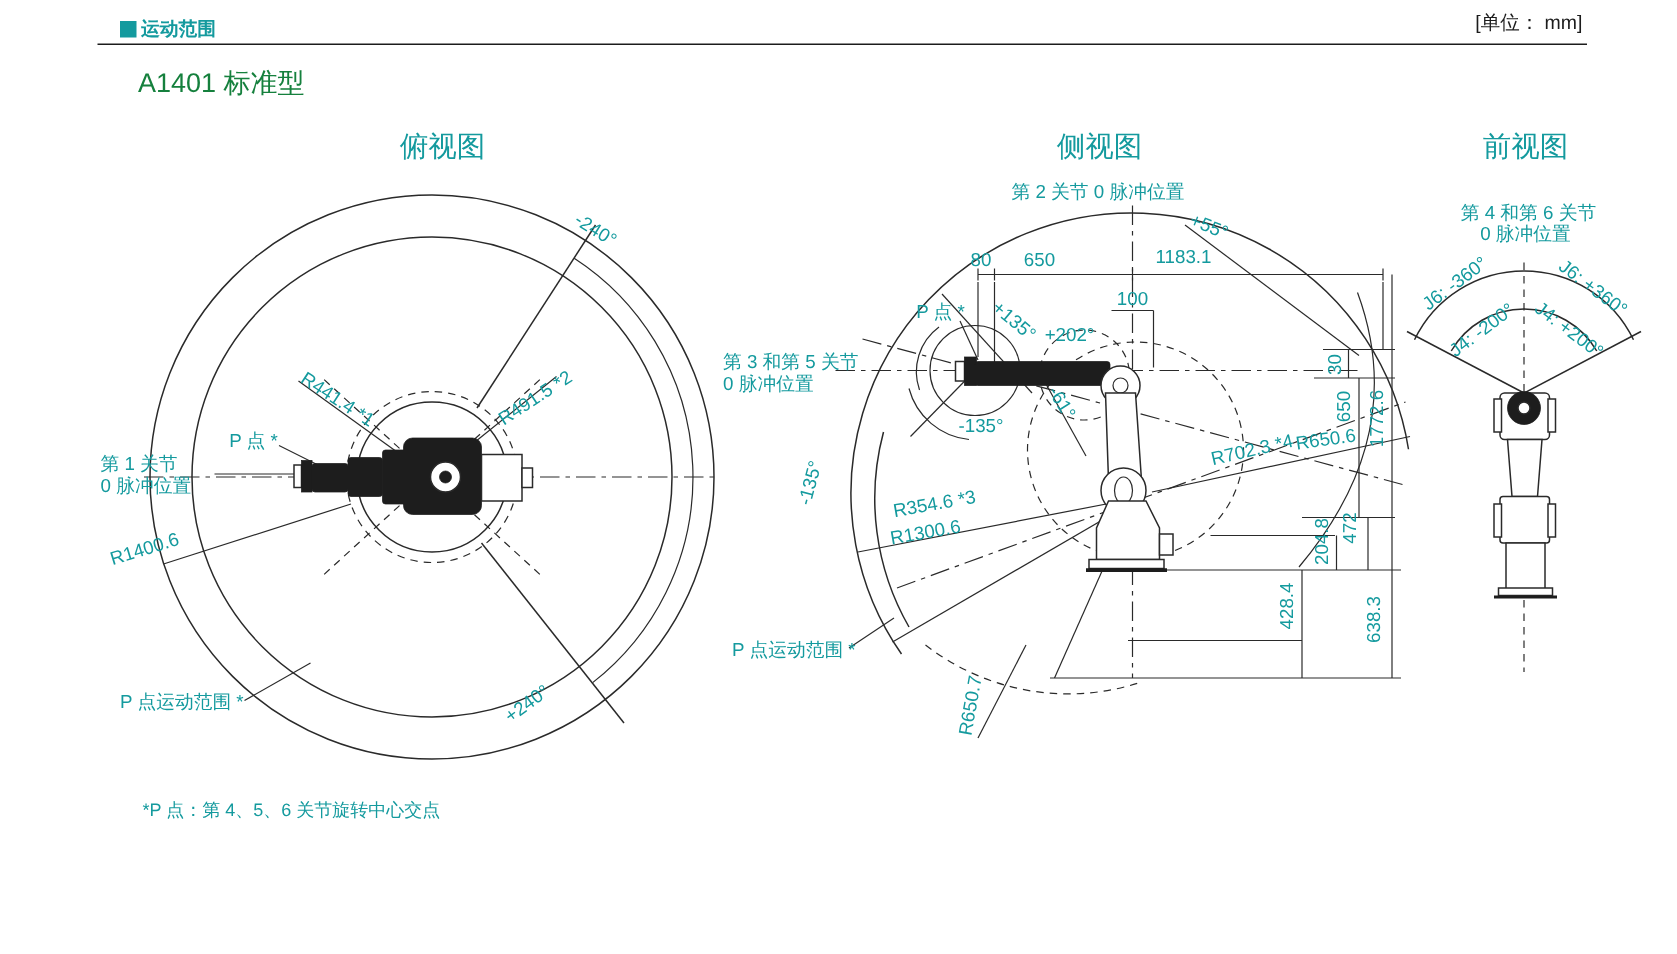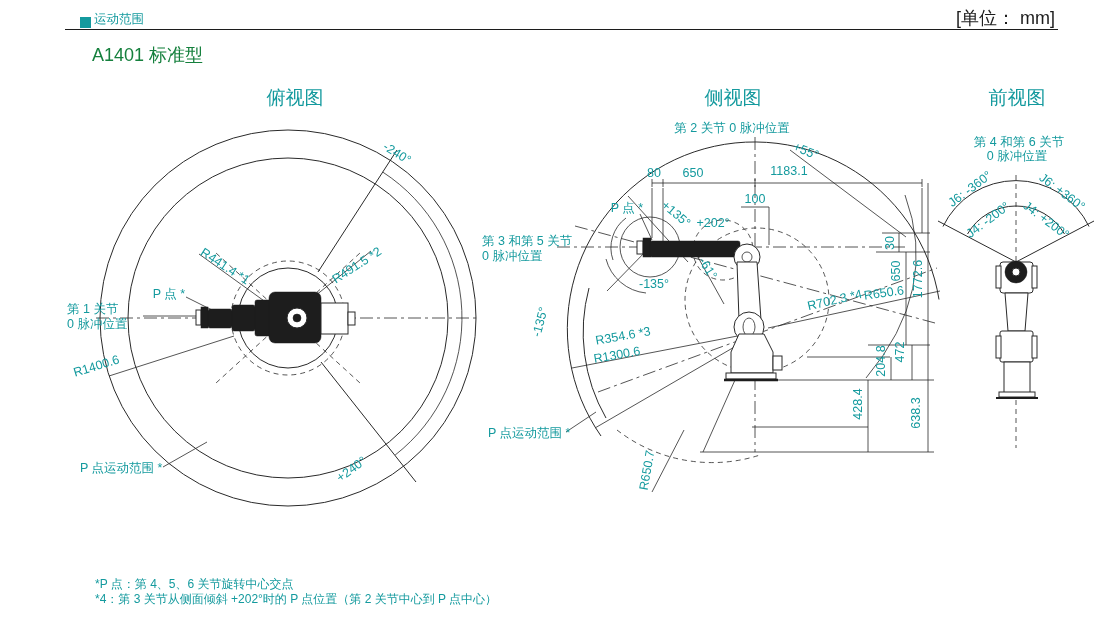--- a/index.html
+++ b/index.html
@@ -1,23 +1,23 @@
 <!DOCTYPE html>
 <html><head>
 <meta charset="utf-8">
 <style>
   html,body{margin:0;padding:0;background:#ffffff;}
   body{font-family:"Liberation Sans","DejaVu Sans",sans-serif;}
   #stage{position:relative;width:1118px;height:636px;background:#fff;overflow:hidden;}
-  #hdr{position:absolute;left:65px;top:11px;font-size:12.5px;font-weight:normal;color:#149a9e;display:flex;align-items:flex-end;gap:3px;padding-left:15px;}
+  #hdr{position:absolute;left:65px;top:11px;font-size:12.5px;font-weight:bold;color:#149a9e;display:flex;align-items:center;gap:3px;padding-left:15px;}
   #hdr .sq{width:11px;height:11px;background:#149a9e;display:inline-block;}
-  #unit{position:absolute;right:63px;top:6px;font-size:18px;color:#1c1c1c;}
+  #unit{position:absolute;right:63px;top:6px;font-size:13px;color:#1c1c1c;}
   #rule{position:absolute;left:65px;top:29px;width:993px;height:0;border-top:1.3px solid #1c1c1c;}
   #model{position:absolute;left:92px;top:43px;font-size:18px;color:#15803d;}
-  #notes{position:absolute;left:95px;top:533px;font-size:12px;line-height:15.3px;color:#149a9e;margin-top:44px;}
+  #notes{position:absolute;left:95px;top:533px;font-size:12px;line-height:15.3px;color:#149a9e;}
   #notes p{margin:0;}
   svg{position:absolute;left:0;top:0;}
   .ln{stroke:#2a2a2a;stroke-width:1;fill:none;}
   .thin{stroke-width:0.8;}
   .dash{stroke-dasharray:5 4;}
   .cdash{stroke-dasharray:13 4 3 4;}
   .dk{fill:#1d1d1d;stroke:#1d1d1d;stroke-width:0.5;}
   .wt{fill:#ffffff;stroke:#2a2a2a;stroke-width:1;}
   text.tl{fill:#149a9e;font-size:12.5px;text-anchor:middle;}
   text.tls{fill:#149a9e;font-size:12.5px;text-anchor:start;}
@@ -219,16 +219,15 @@
         <rect class="wt" x="1032" y="336" width="5" height="22"></rect>
         <rect class="wt" x="1004" y="362" width="26" height="31"></rect>
         <rect class="wt" x="999" y="392" width="36" height="5"></rect>
         <line x1="996" y1="398" x2="1038" y2="398" stroke="#1d1d1d" stroke-width="2"></line>
       </g>
     </g>
   </svg>
 
   <div id="notes">
     <p>*P 点：第 4、5、6 关节旋转中心交点</p>
-    <p>*4：第 3 关节从侧面倾斜 +202°时的 P 点位置（第 2 关节中心到 P 点中心）</p>
   </div>
 
 </div>
 
 </body></html>

